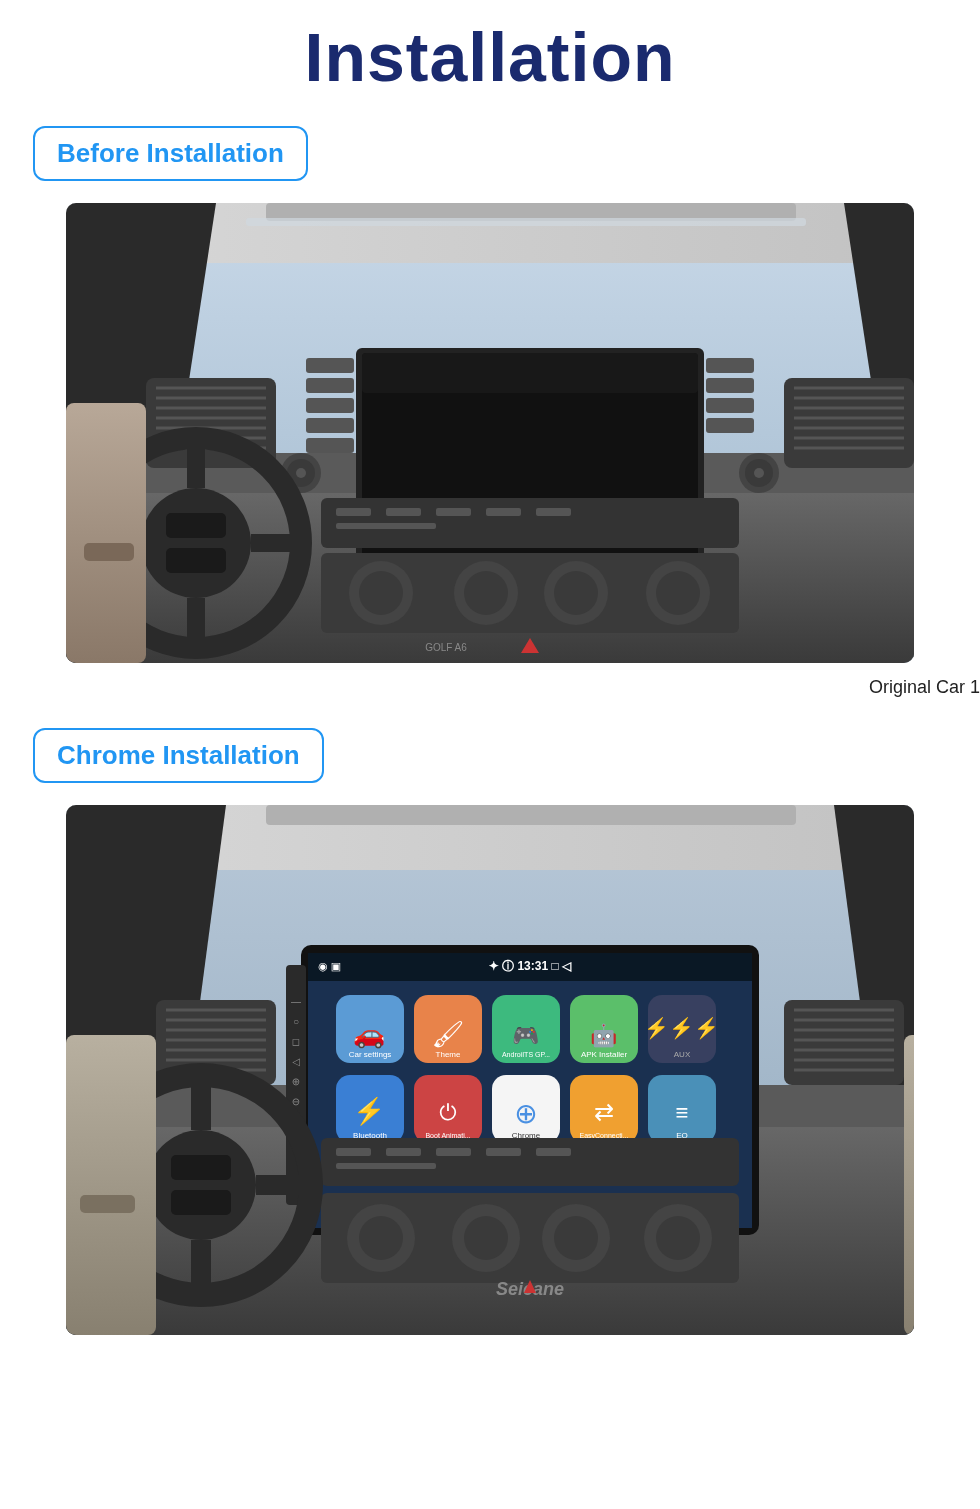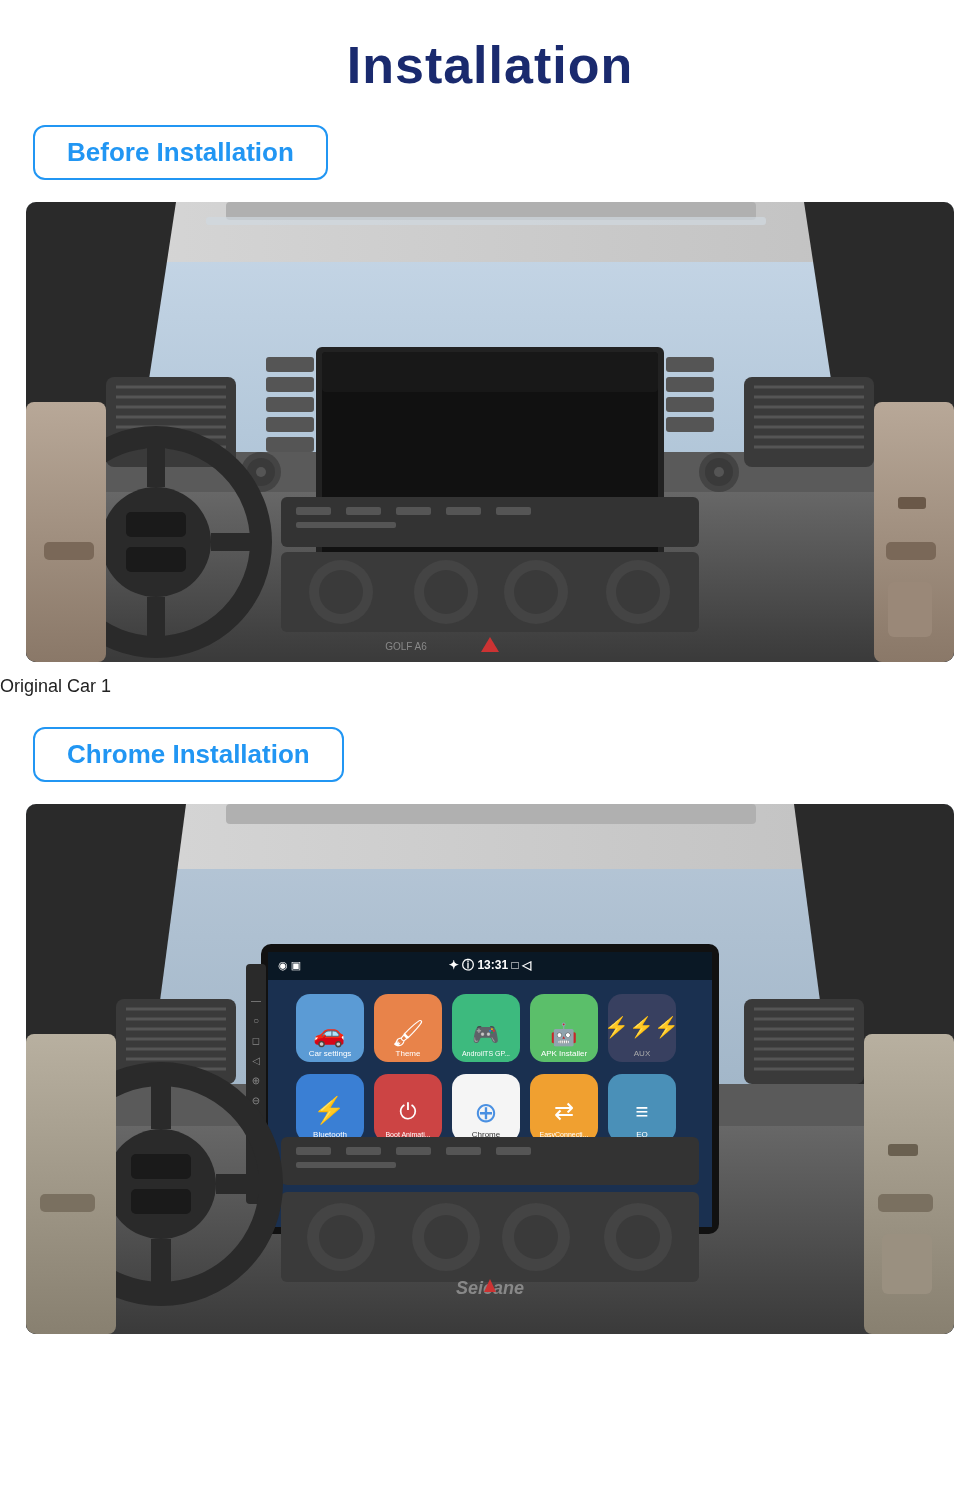--- a/index.html
+++ b/index.html
@@ -12,59 +12,59 @@
       width: 980px;
       min-height: 1509px;
       background: #ffffff;
       font-family: Arial, sans-serif;
       display: flex;
       flex-direction: column;
       align-items: center;
     }
 
     .page-title {
-      font-size: 52px;
+      font-size: 68px;
       font-weight: 900;
       color: #1a2a6e;
       text-align: center;
-      margin-top: 35px;
+      margin-top: 18px;
       margin-bottom: 30px;
       letter-spacing: 1px;
     }
 
     .section-label {
       display: inline-block;
       border: 2.5px solid #2196f3;
       border-radius: 12px;
-      padding: 10px 32px;
+      padding: 10px 22px;
       font-size: 26px;
       font-weight: 700;
       color: #2196f3;
       margin-left: 33px;
       margin-bottom: 22px;
     }
 
     .section-block {
       width: 100%;
       display: flex;
       flex-direction: column;
       align-items: flex-start;
     }
 
     .car-image-container {
-      width: 928px;
+      width: 848px;
       margin: 0 auto;
       border-radius: 10px;
       overflow: hidden;
       background: #888;
     }
 
     .caption {
       width: 100%;
-      text-align: left;
+      text-align: right;
       font-size: 18px;
       color: #222;
       margin: 14px 0 30px 0;
     }
 
     
 
     .before-car {
       width: 928px;
       height: 460px;

